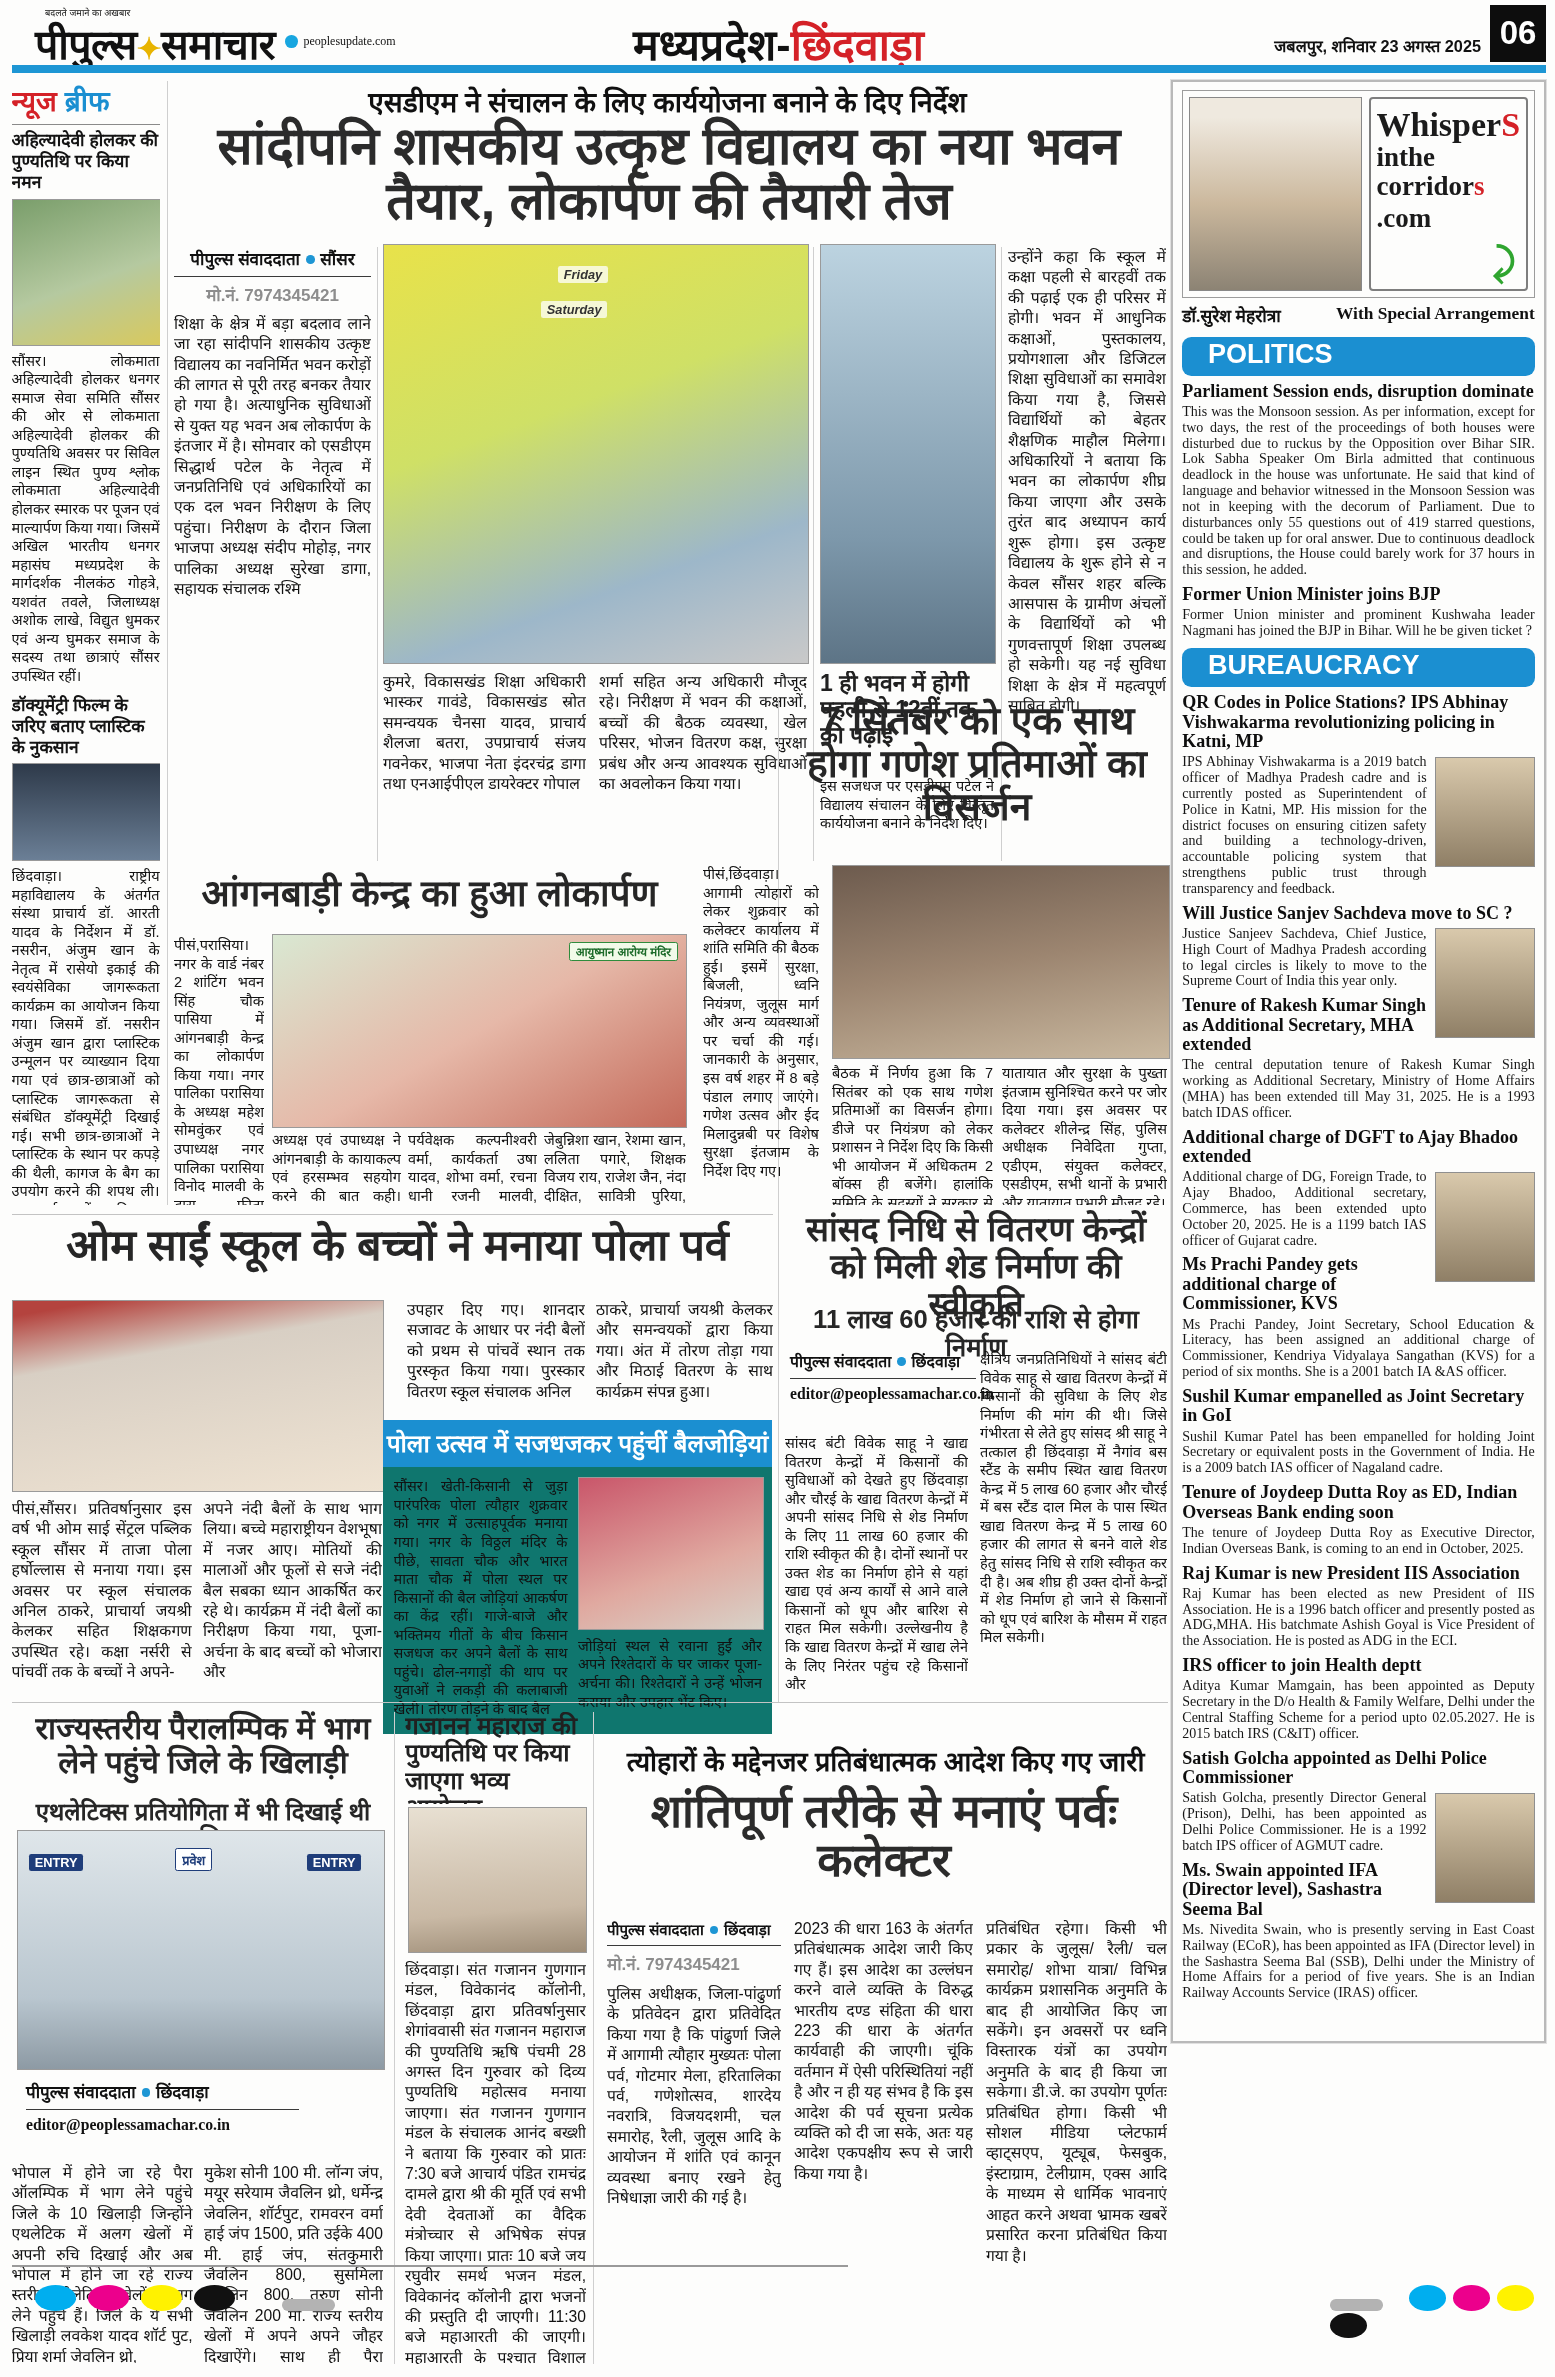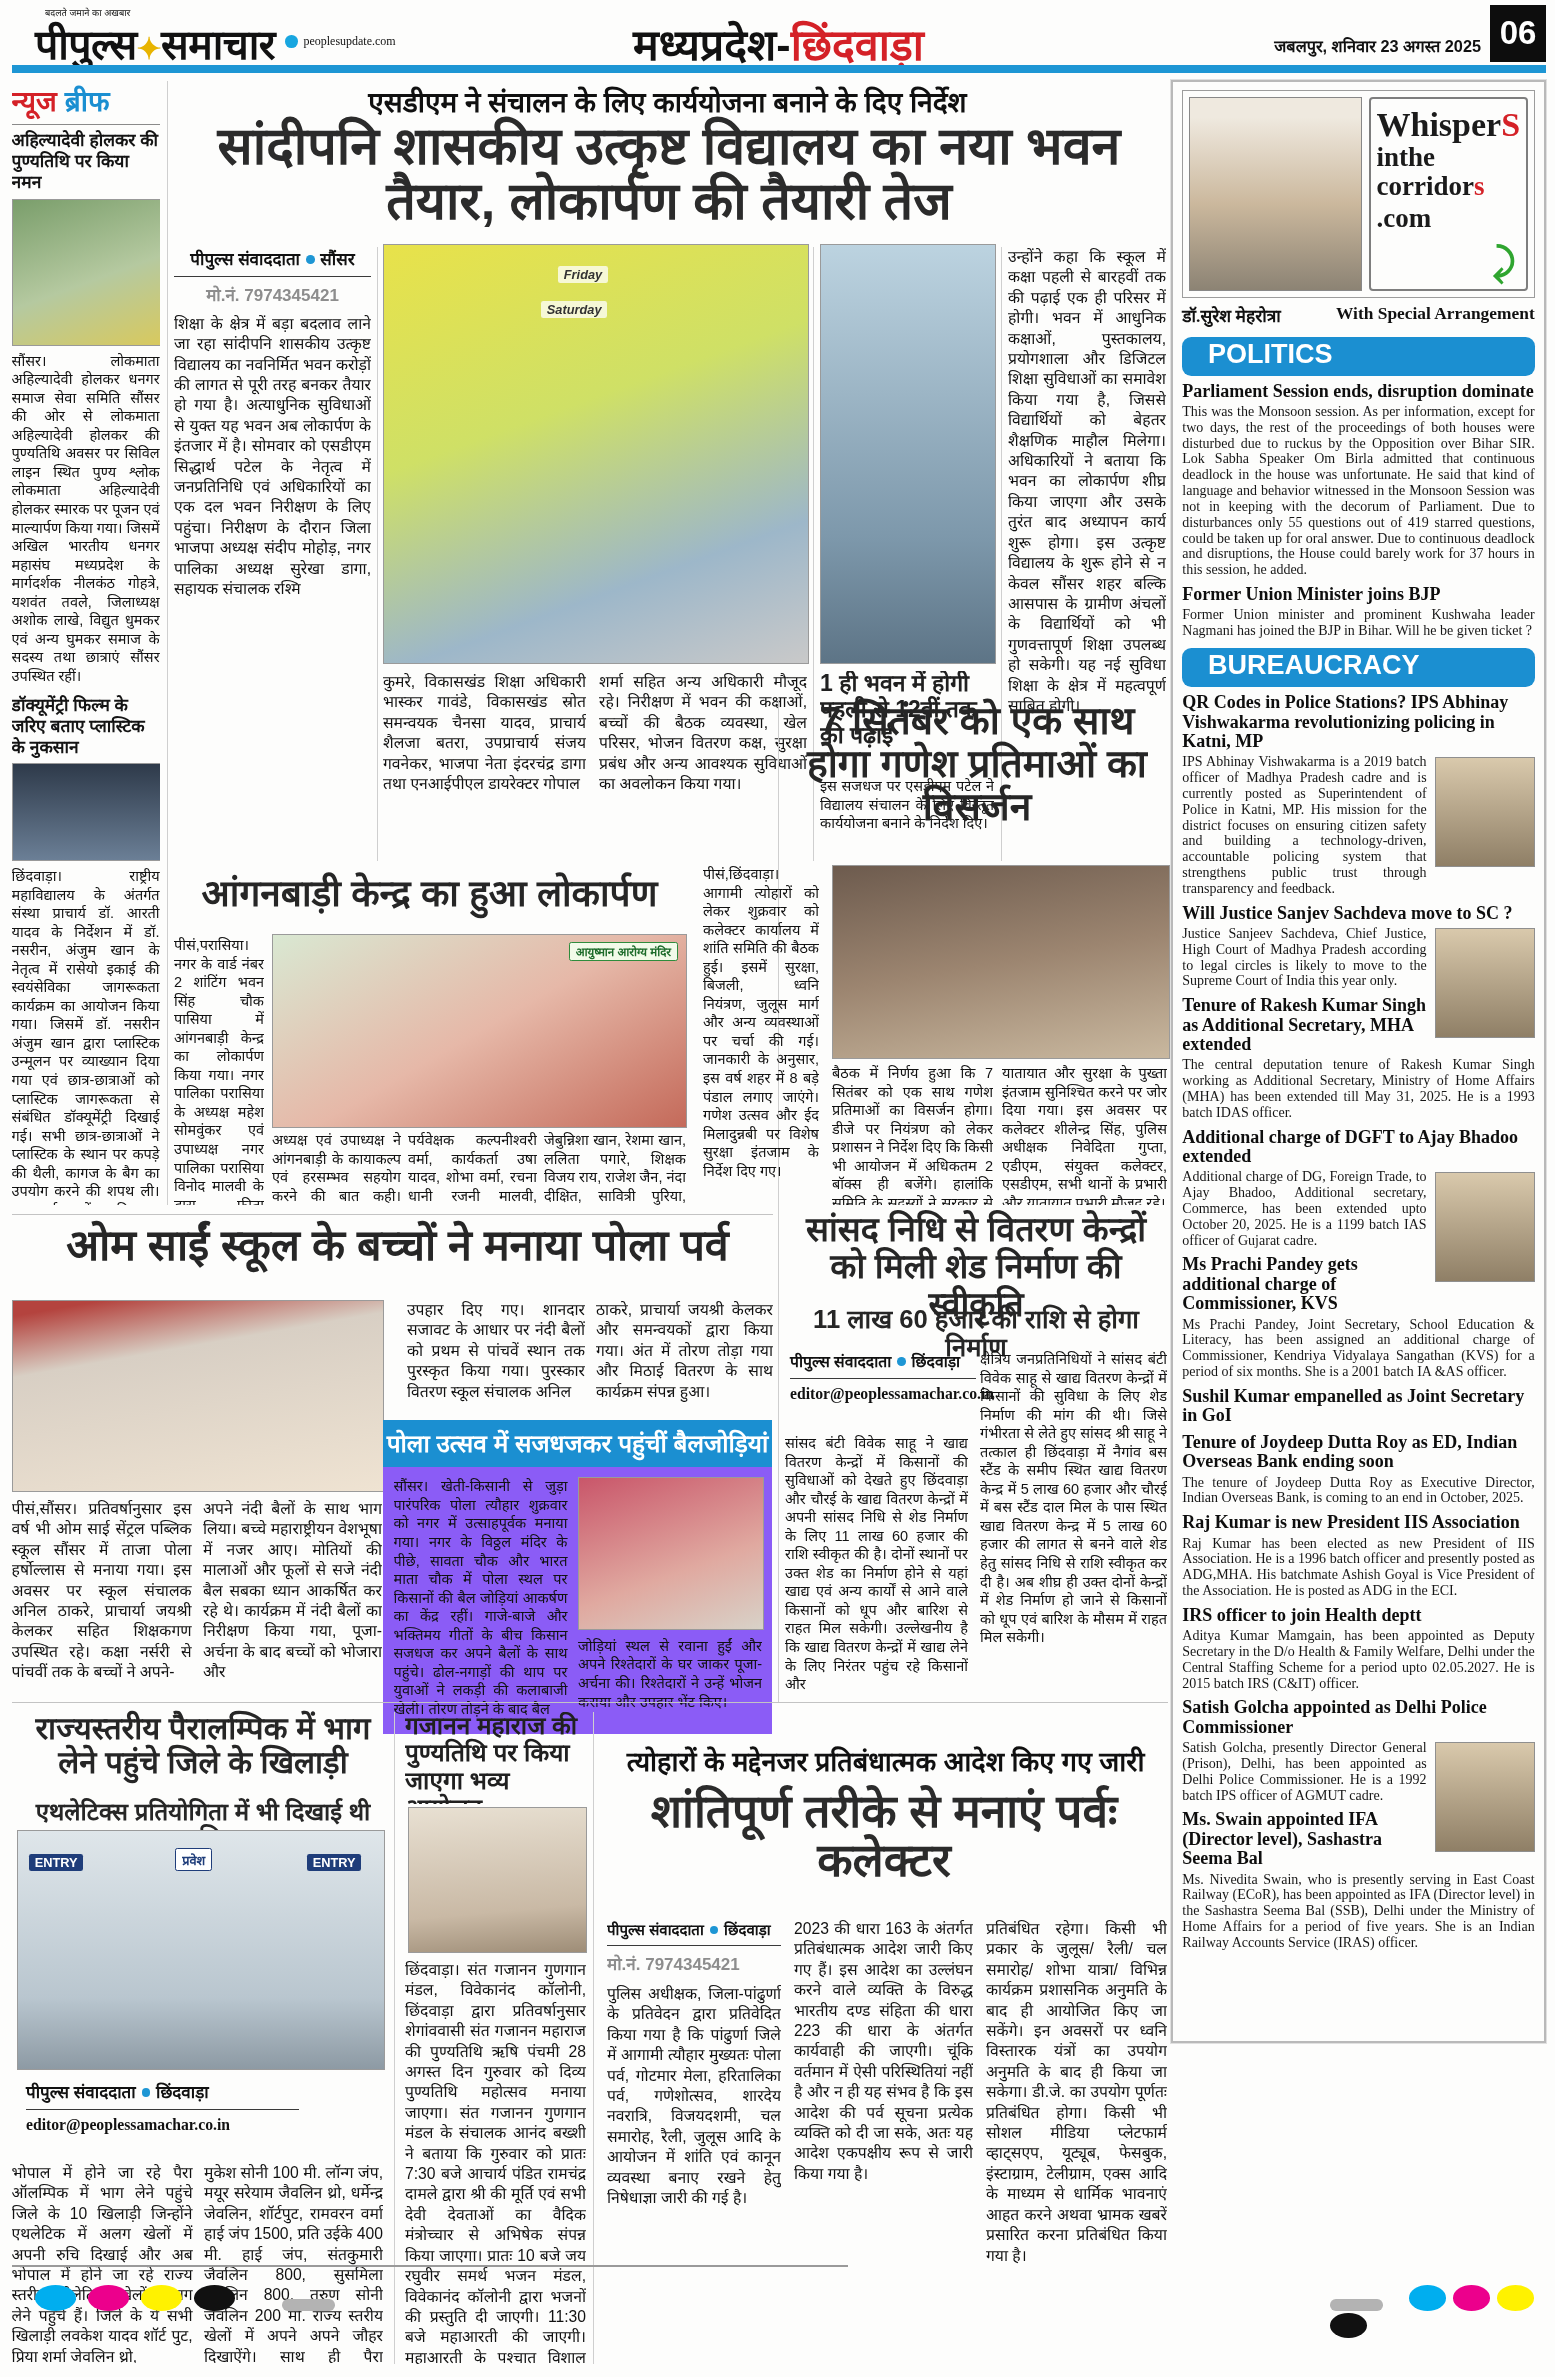--- a/index.html
+++ b/index.html
@@ -40,21 +40,21 @@
   .red{color:#d42127;}
   .green-arrow{position:absolute;right:10.5px;bottom:3.5px;font-size:38px;color:#2fa52f;font-weight:bold;}
   .rail-caption{display:flex;justify-content:space-between;font-weight:bold;font-size:17.4px;margin-top:5.8px;}
   .rail-tagline{font-weight:bold;font-size:17.4px;text-align:center;margin-top:8.1px;font-family:"Liberation Sans",sans-serif;}
   
   .nb-title{font-size:28px;font-weight:bold;}
   .nb-title .t2{color:#1b8fd1;}
   .nb-head{font-size:17.4px;font-weight:bold;line-height:1.2;margin:5.8px 0;color:#141414;}
   
   .box-band{background:#1b8fd1;color:#fff;font-weight:bold;font-size:24.4px;text-align:center;padding:5.8px 0 8.1px 0;}
-  .box-body{background:#8b5cf6;padding:10.5px;box-sizing:border-box;}
+  .box-body{background:#0f766e;padding:10.5px;box-sizing:border-box;}
   
   .reg-dot{width:41px;height:25.6px;border-radius:50%;display:inline-block;margin-right:9.3px;}
   .reg-bar{width:53px;height:11.6px;border-radius:5.8px;background:#b3b3b3;display:inline-block;}
 </style>
 </head>
 <body>
 
 <div class="abs" style="left:45px;top:5.8px;width:151px;font-size:9.3px;font-weight:normal;text-align:left;">बदलते जमाने का अखबार</div>
 <div class="abs" style="left:35px;top:15px;font-size:41px;font-weight:bold;letter-spacing:-0.6px;">
   <span>पीपुल्स</span><span class="abs" style="position:static;color:#e8b400;font-size:30px;vertical-align:middle;">✦</span><span>समाचार</span>
@@ -246,20 +246,21 @@
 
       <div class="rail-item">
         <h3>Ms Prachi Pandey gets additional charge of Commissioner, KVS</h3>
 
         <p>Ms Prachi Pandey, Joint Secretary, School Education &amp; Literacy, has been assigned an additional charge of Commissioner, Kendriya Vidyalaya Sangathan (KVS) for a period of six months. She is a 2001 batch IA &amp;AS officer.</p>
       </div>
 
       <div class="rail-item">
         <h3>Sushil Kumar empanelled as Joint Secretary in GoI</h3>
 
+        <p>Sushil Kumar Patel has been empanelled for holding Joint Secretary or equivalent posts in the Government of India. He is a 2009 batch IAS officer of Nagaland cadre.</p>
       </div>
 
       <div class="rail-item">
         <h3>Tenure of Joydeep Dutta Roy as ED, Indian Overseas Bank ending soon</h3>
 
         <p>The tenure of Joydeep Dutta Roy as Executive Director, Indian Overseas Bank, is coming to an end in October, 2025.</p>
       </div>
 
       <div class="rail-item">
         <h3>Raj Kumar is new President IIS Association</h3>

